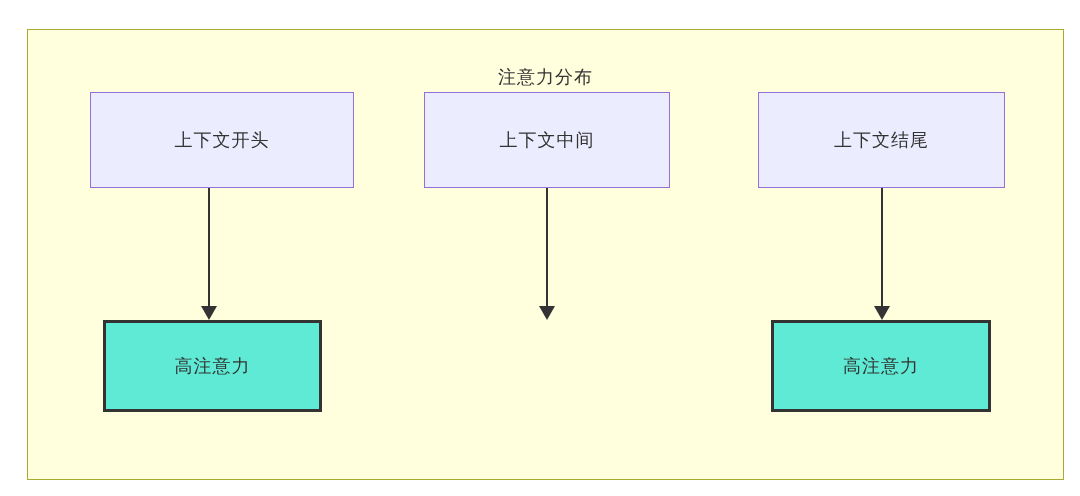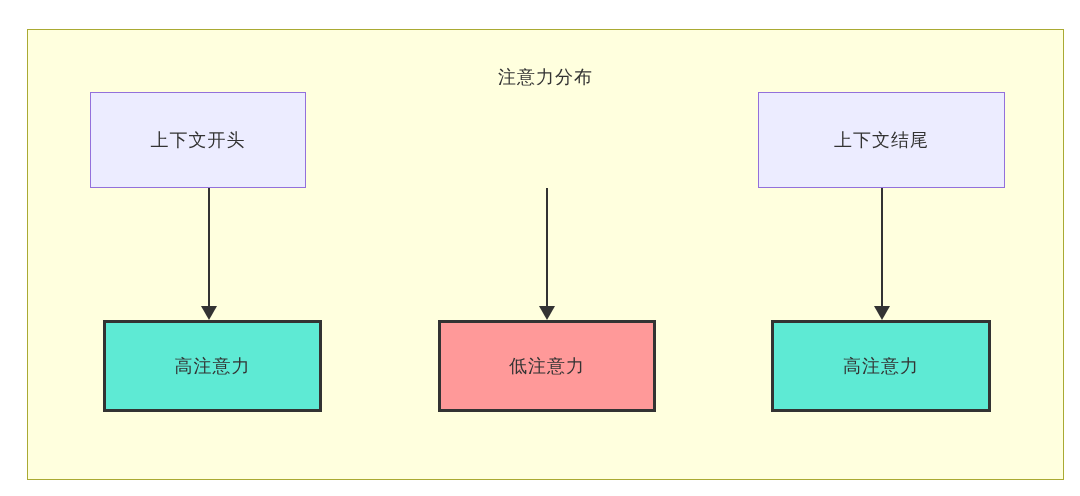--- a/index.html
+++ b/index.html
@@ -52,21 +52,21 @@
   }
   .node-high {
     background: #5eead4;
     border: 3px solid #333333;
   }
   .node-low {
     background: #ff9999;
     border: 3px solid #333333;
   }
   
-  .src-1 { left: 90px;  top: 92px; width: 216px; height: 96px; }
+  .src-1 { left: 90px;  top: 92px; width: 264px; height: 96px; }
   .src-2 { left: 424px; top: 92px; width: 246px; height: 96px; }
   .src-3 { left: 758px; top: 92px; width: 247px; height: 96px; text-align: center; }
   
   .tgt-1 { left: 103px; top: 320px; width: 219px; height: 92px; }
   .tgt-2 { left: 438px; top: 320px; width: 218px; height: 92px; }
   .tgt-3 { left: 771px; top: 320px; width: 220px; height: 92px; }
   
   .arrow {
     position: absolute;
     top: 188px;
@@ -103,25 +103,25 @@
     <div class="subgraph-title">注意力分布</div>
   </div>
 
   <div class="node node-source src-1">上下文开头</div>
   <div class="arrow arrow-1">
     <div class="line"></div>
     <div class="head"></div>
   </div>
   <div class="node node-high tgt-1">高注意力</div>
 
+  <div class="node node-source src-2">上下文中间</div>
   <div class="arrow arrow-2">
     <div class="line"></div>
     <div class="head"></div>
   </div>
-  <div class="node node-low tgt-2">低注意力</div>
 
   <div class="node node-source src-3">上下文结尾</div>
   <div class="arrow arrow-3">
     <div class="line"></div>
     <div class="head"></div>
   </div>
   <div class="node node-high tgt-3">高注意力</div>
 </div>
 
 </body></html>

